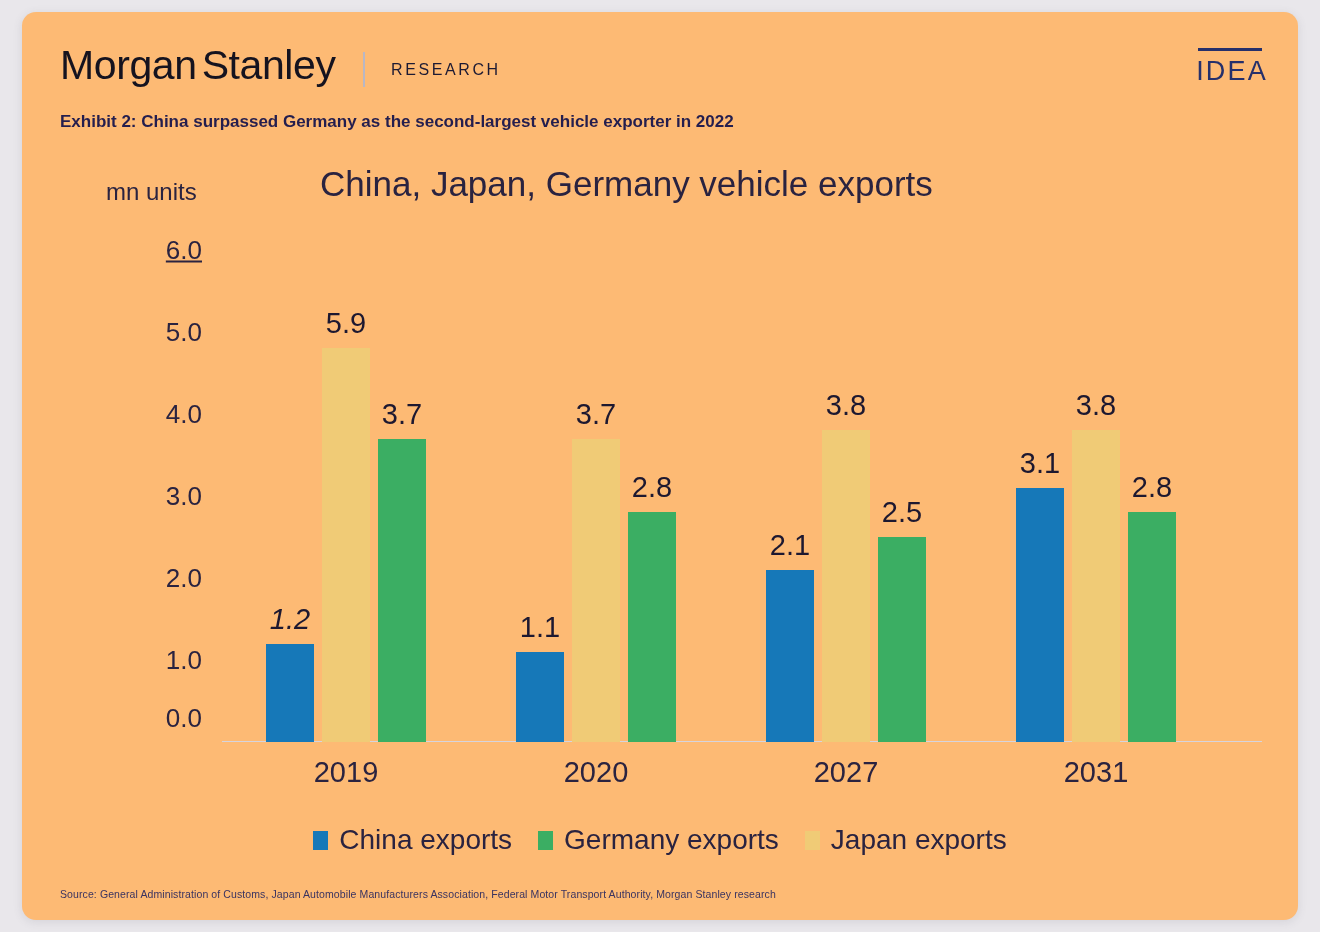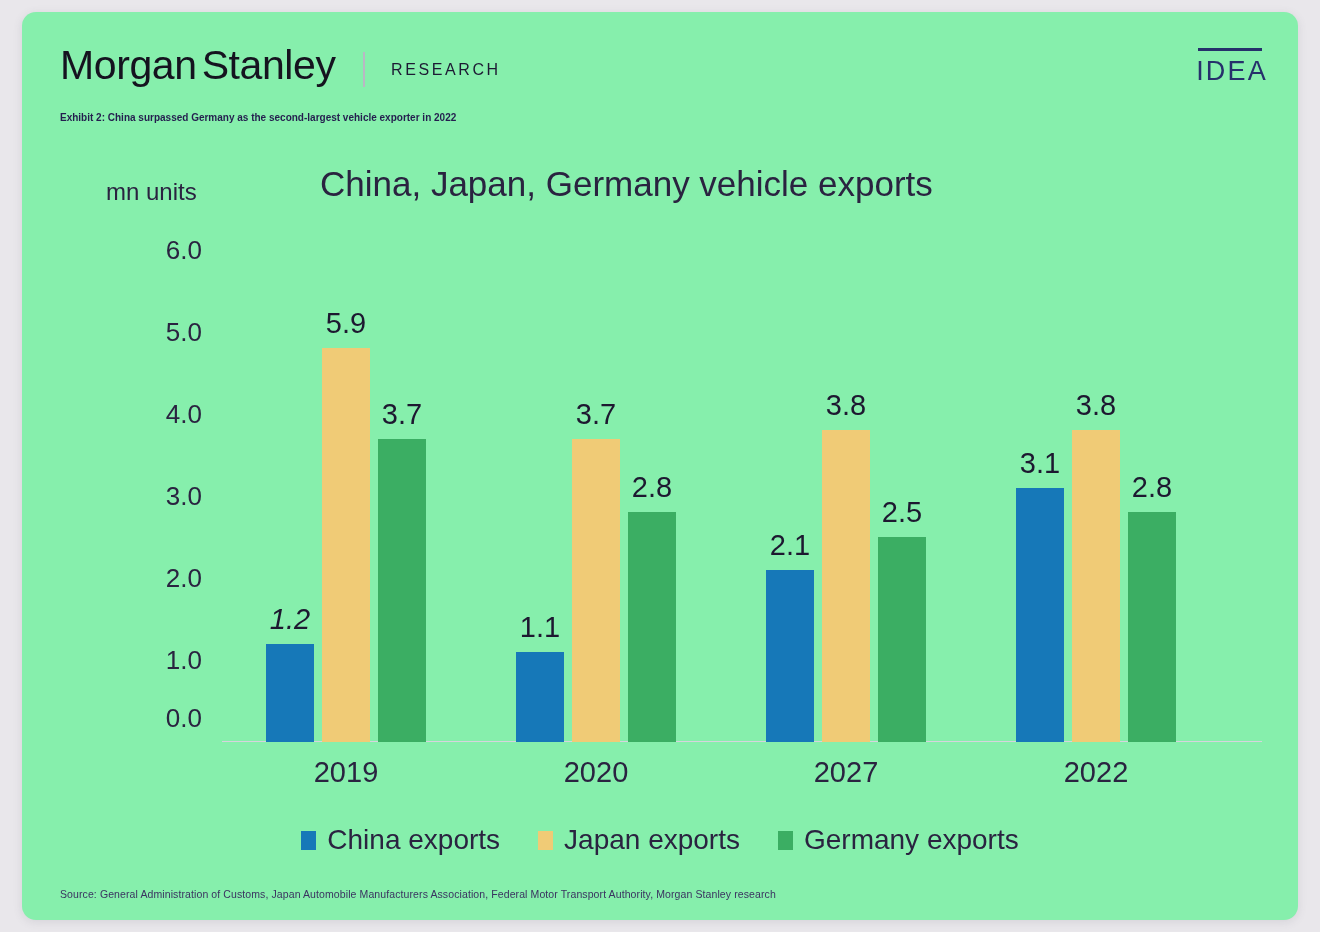--- a/index.html
+++ b/index.html
@@ -21,21 +21,21 @@
     height: 932px;
     background: #e9e7eb;
   }
 
   .card {
     position: absolute;
     left: 22px;
     top: 12px;
     width: 1276px;
     height: 908px;
-    background: #86efac;
+    background: #fdba74;
     border-radius: 14px;
     box-shadow: 0 2px 10px rgba(80,75,95,0.13);
     overflow: hidden;
   }
 
   
   .hdr-brand {
     position: absolute;
     left: 38px;
     top: 30px;
@@ -83,21 +83,21 @@
     font-size: 27px;
     letter-spacing: 2.2px;
     color: #26306b;
     font-family: Liberation Sans, sans-serif;
   }
 
   .exhibit-line {
     position: absolute;
     left: 38px;
     top: 100px;
-    font-size: 10px;
+    font-size: 17px;
     font-weight: bold;
     color: #241e4e;
     white-space: nowrap;
     filter: blur(0.25px);
   }
 
   
   .chart-title {
     position: absolute;
     left: 298px;
@@ -179,21 +179,21 @@
 
   
   .legend {
     position: absolute;
     left: 0;
     right: 0;
     top: 812px;
     display: flex;
     justify-content: center;
     align-items: center;
-    gap: 38px;
+    gap: 26px;
   }
   .legend-item {
     display: flex;
     align-items: center;
     gap: 11px;
   }
   .legend-swatch {
     width: 15px;
     height: 19px;
     display: inline-block;
@@ -236,21 +236,21 @@
     <div class="chart-title">China, Japan, Germany vehicle exports</div>
 
     <div class="plot" id="plot">
       <div class="axis-line"></div>
     <div class="ytick" style="top: 468px;">0.0</div>
         <div class="ytick" style="top: 410px;">1.0</div>
         <div class="ytick" style="top: 328px;">2.0</div>
         <div class="ytick" style="top: 246px;">3.0</div>
         <div class="ytick" style="top: 164px;">4.0</div>
         <div class="ytick" style="top: 82px;">5.0</div>
-        <div class="ytick" style="top: 0px;">6.0</div>
+        <div class="ytick" style="top: 0px; text-decoration: underline;">6.0</div>
         <div class="group" style="left: 44px; width: 160px;">
           <div class="bar-slot" style="left: 0px;">
             <div class="bar" style="height: 98.4px; background: rgb(22, 120, 184);"></div>
             <div class="bar-value" style="bottom: 106.4px; font-style: italic;">1.2</div>
           </div>
           <div class="bar-slot" style="left: 56px;">
             <div class="bar" style="height: 393.6px; background: rgb(240, 203, 118);"></div>
             <div class="bar-value" style="bottom: 401.6px;">5.9</div>
           </div>
           <div class="bar-slot" style="left: 112px;">
@@ -296,33 +296,33 @@
           </div>
           <div class="bar-slot" style="left: 56px;">
             <div class="bar" style="height: 311.6px; background: rgb(240, 203, 118);"></div>
             <div class="bar-value" style="bottom: 319.6px;">3.8</div>
           </div>
           <div class="bar-slot" style="left: 112px;">
             <div class="bar" style="height: 229.6px; background: rgb(59, 174, 99);"></div>
             <div class="bar-value" style="bottom: 237.6px;">2.8</div>
           </div>
         </div>
-        <div class="xtick" style="left: 874px;">2022</div>
+        <div class="xtick" style="left: 874px;">2031</div>
       </div>
 
     <div class="legend" id="legend">
         <div class="legend-item">
           <span class="legend-swatch" style="background: rgb(22, 120, 184);"></span>
           <span class="legend-label">China exports</span>
         </div>
         <div class="legend-item">
+          <span class="legend-swatch" style="background: rgb(59, 174, 99);"></span>
+          <span class="legend-label">Germany exports</span>
+        </div>
+        <div class="legend-item">
           <span class="legend-swatch" style="background: rgb(240, 203, 118);"></span>
           <span class="legend-label">Japan exports</span>
-        </div>
-        <div class="legend-item">
-          <span class="legend-swatch" style="background: rgb(59, 174, 99);"></span>
-          <span class="legend-label">Germany exports</span>
         </div>
       </div>
 
     <div class="source-note">Source: General Administration of Customs, Japan Automobile Manufacturers Association, Federal Motor Transport Authority, Morgan Stanley research</div>
   </div>
 </div>
 
 </body></html>

